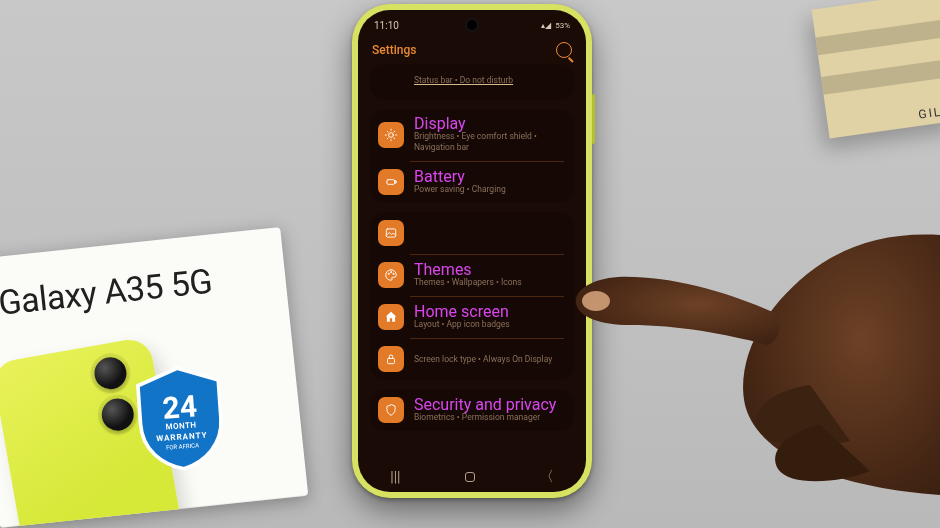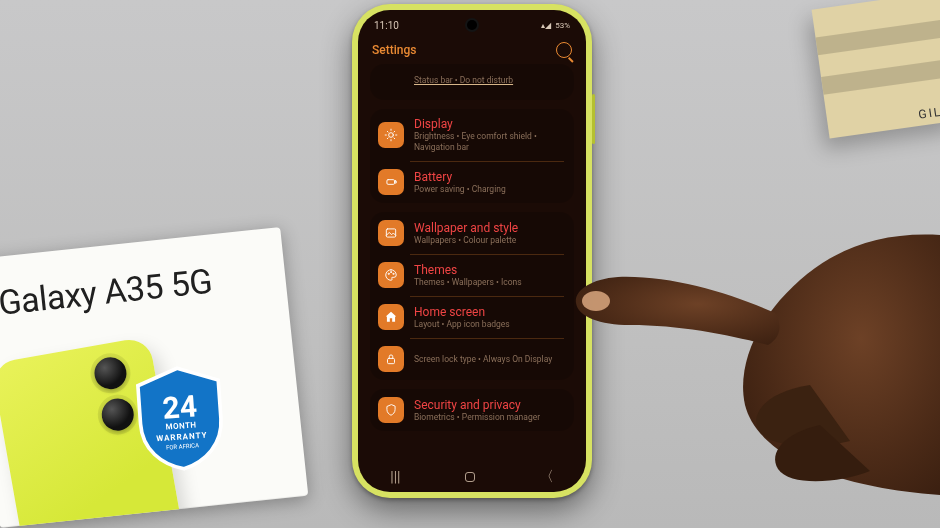--- a/index.html
+++ b/index.html
@@ -115,21 +115,21 @@
   }
   .row.pc{padding-top:3px;padding-bottom:7px;min-height:26px;text-decoration:underline;} 
   .ico{
     width:26px;height:26px;border-radius:7px;
     background:#e27a28;display:flex;align-items:center;justify-content:center;
     flex:0 0 26px;
   }
   .ico svg{width:14px;height:14px;fill:none;stroke:#fff;stroke-width:1.6;stroke-linecap:round;stroke-linejoin:round;}
   .ico.fill svg{fill:#fff;stroke:none;}
   .txt{flex:1;min-width:0;}
-  .txt .t{color:#ef4444;font-size:12px;line-height:14px;}
+  .txt .t{color:#d946ef;font-size:16px;line-height:14px;}
   .txt .s{color:#8a6f5a;font-size:8.5px;line-height:11px;}
   .navbar{
     position:absolute;left:0;right:0;bottom:0;height:30px;
     display:flex;justify-content:space-around;align-items:center;
     color:#cdb9a4;
   }
   .navbar span{font-size:14px;opacity:.85;}
   .navbar .sq{width:10px;height:10px;border:1.5px solid #cdb9a4;border-radius:3px;}
   
   .hand{
@@ -222,24 +222,20 @@
       </div>
 
       <div class="card">
         <div class="row">
           <div class="ico">
             <svg viewBox="0 0 24 24">
                 <rect x="4" y="5" width="16" height="14" rx="2"></rect>
                 <path d="M4 16l5-5 4 4 3-3 4 4"></path>
               </svg>
           </div>
-          <div class="txt">
-            <div class="t">Wallpaper and style</div>
-            <div class="s">Wallpapers  •  Colour palette</div>
-          </div>
         </div>
         <div class="row">
           <div class="ico">
             <svg viewBox="0 0 24 24">
                 <path d="M12 3a9 9 0 1 0 0 18c1.5 0 2-1 2-2s-1-1-1-2 1-1 2-1h2a4 4 0 0 0 4-4 9 9 0 0 0-9-9Z"></path>
                 <circle cx="8" cy="10" r="1"></circle>
                 <circle cx="12" cy="7" r="1"></circle>
                 <circle cx="16" cy="10" r="1"></circle>
               </svg>
           </div>

